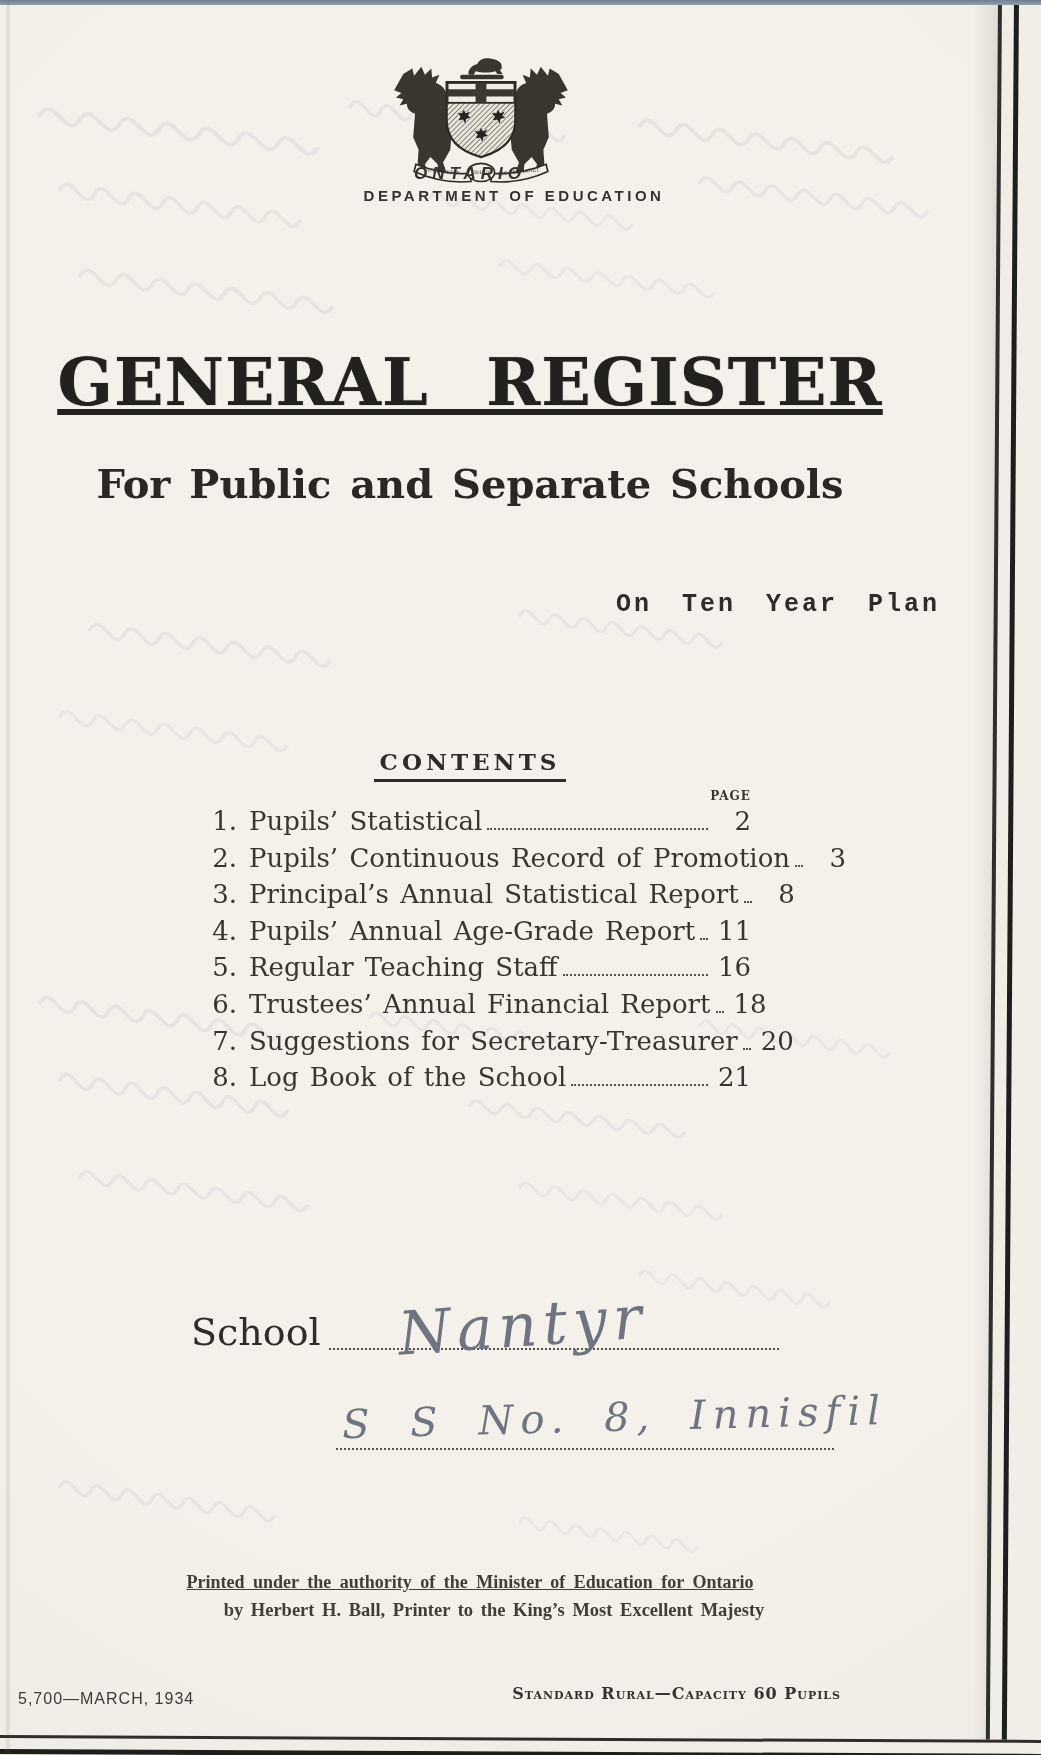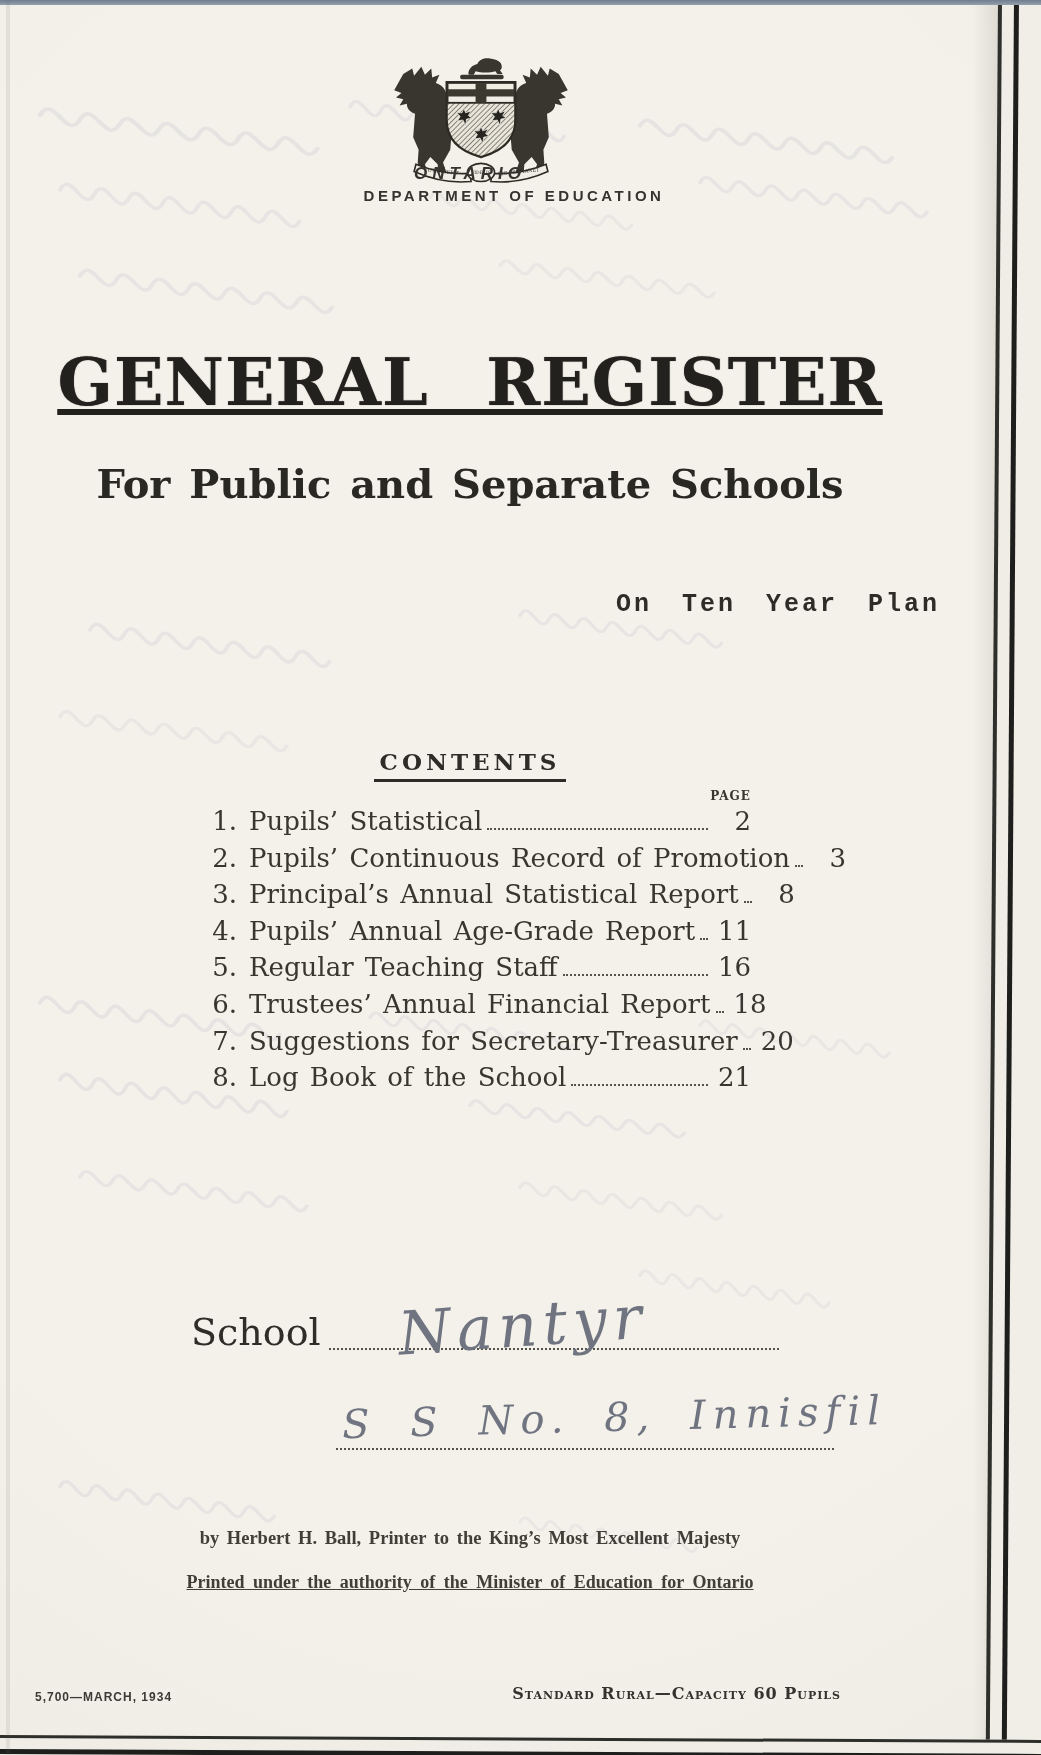--- a/index.html
+++ b/index.html
@@ -53,25 +53,25 @@
   .school-label{font-size:38px;color:#2f2d28;line-height:1.4;}
   .dotline{flex:1;border-bottom:2.5px dotted #55524a;margin:0 0 9px 8px;height:10px;}
   .dotline2{position:absolute;left:336px;top:1402px;width:498px;height:46px;
     border-bottom:2.5px dotted #55524a;}
   .hand{position:absolute;font-style:italic;color:#6f7480;white-space:nowrap;}
   .hand-name{left:398px;top:1290px;font-size:60px;letter-spacing:6px;transform:rotate(-4deg);}
   .hand-section{left:342px;top:1394px;font-size:40px;letter-spacing:7px;word-spacing:14px;transform:rotate(-1.5deg);}
 
   .imprint1{top:1572px;font-family:"Liberation Serif",serif;font-weight:bold;
     font-size:18px;word-spacing:4px;color:#413e37;text-decoration:underline;}
-  .imprint2{top:1528px;font-family:"Liberation Serif",serif;font-weight:bold;
-    font-size:18.5px;word-spacing:3px;color:#413e37;}
-
-  .print-code{position:absolute;left:35px;top:1690px;font-family:"Liberation Sans",sans-serif;
-    font-weight:bold;font-size:12px;letter-spacing:1px;color:#3c3a34;}
+  .imprint2{top:1600px;font-family:"Liberation Serif",serif;font-weight:bold;
+    font-size:18.5px;word-spacing:3px;color:#413e37;margin-left:24px;}
+
+  .print-code{position:absolute;left:18px;top:1690px;font-family:"Liberation Sans",sans-serif;
+    font-weight:normal;font-size:16px;letter-spacing:1px;color:#3c3a34;}
   .edition{position:absolute;right:200px;top:1684px;font-weight:bold;font-size:16px;
     font-variant:small-caps;letter-spacing:1px;color:#34322c;}
 </style>
 </head>
 <body>
 
 <div class="scan">
 
   <svg class="ghosts" width="1041" height="1755" aria-hidden="true">
     <defs>

